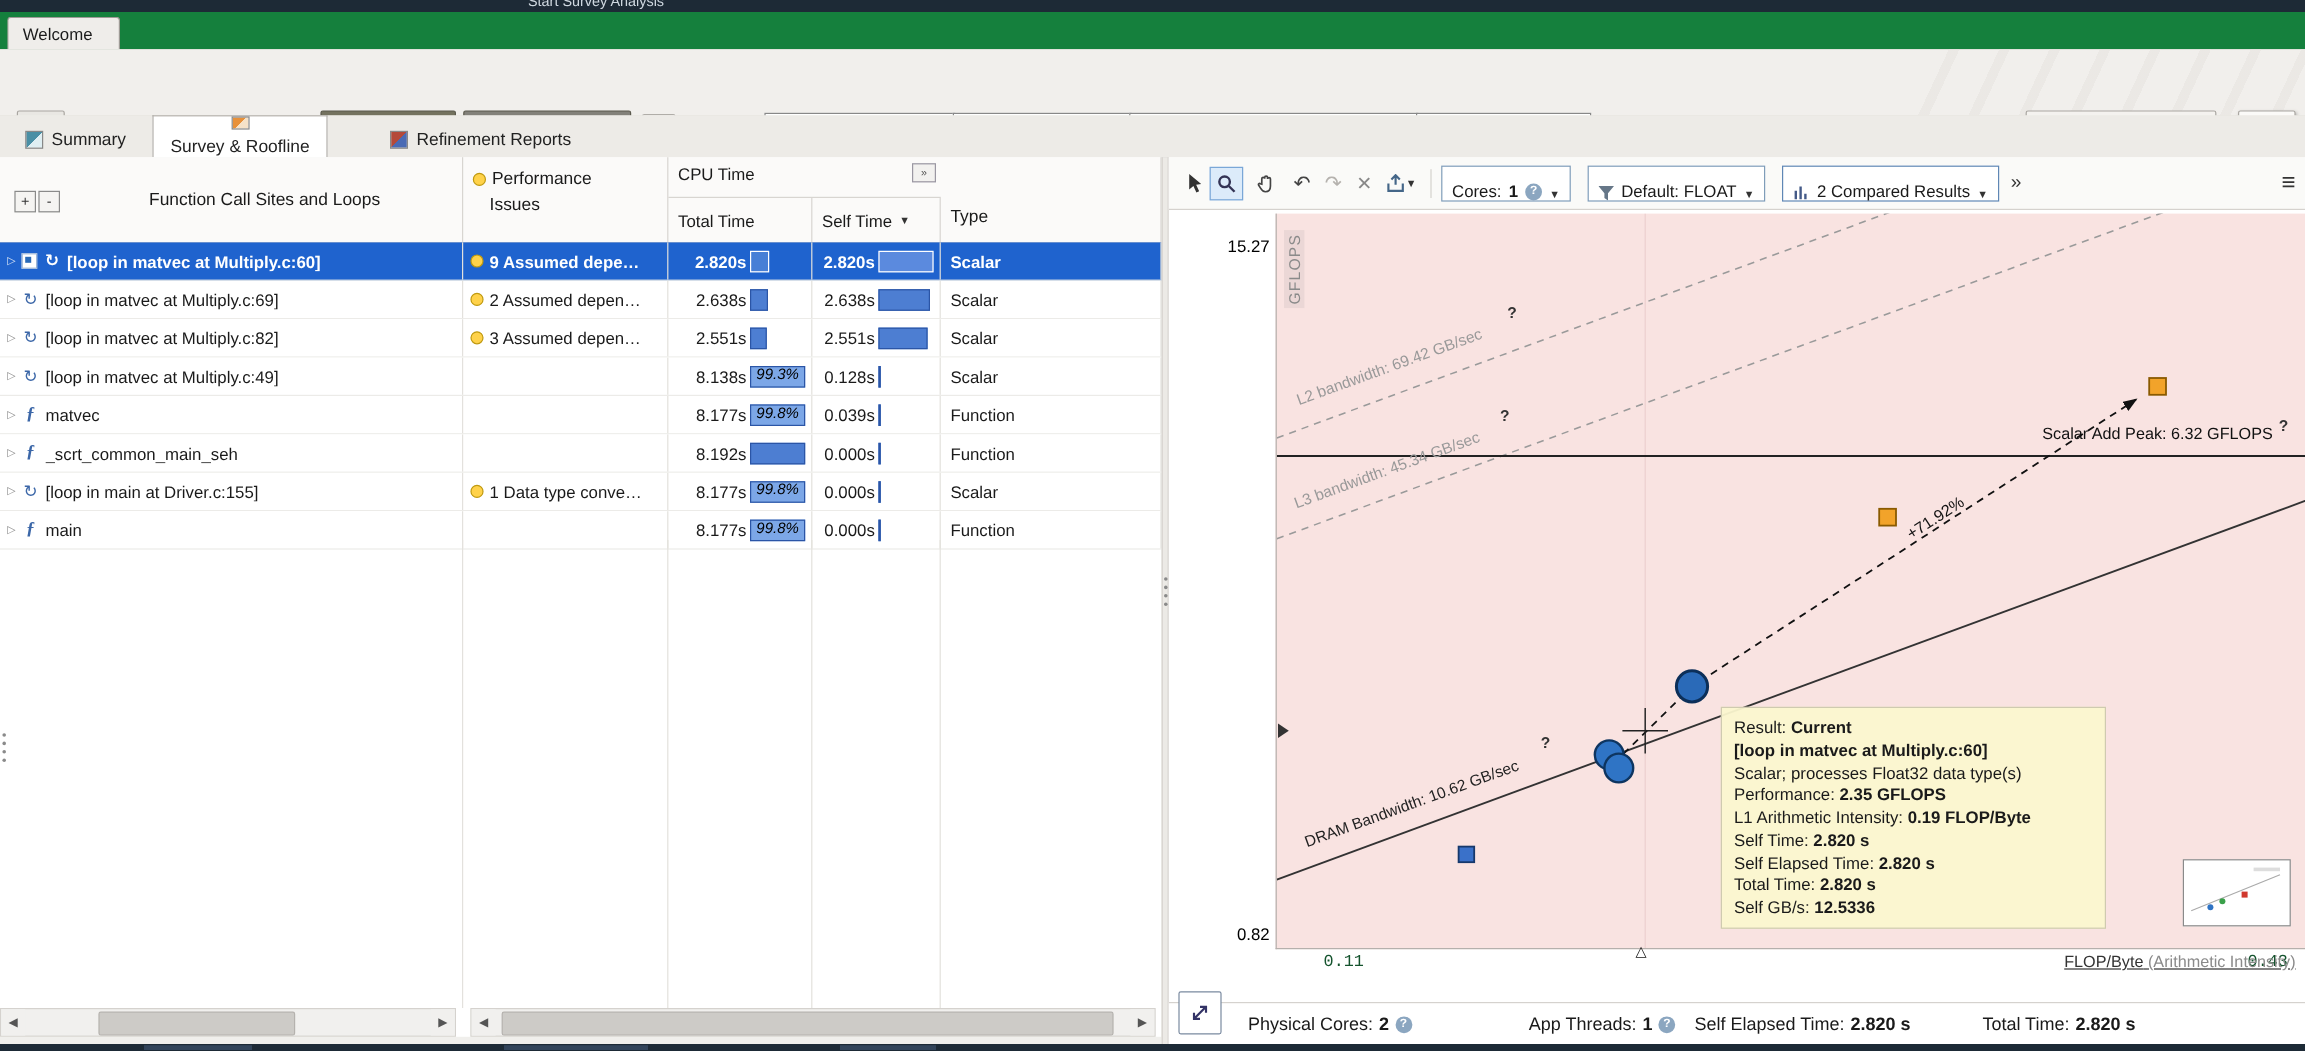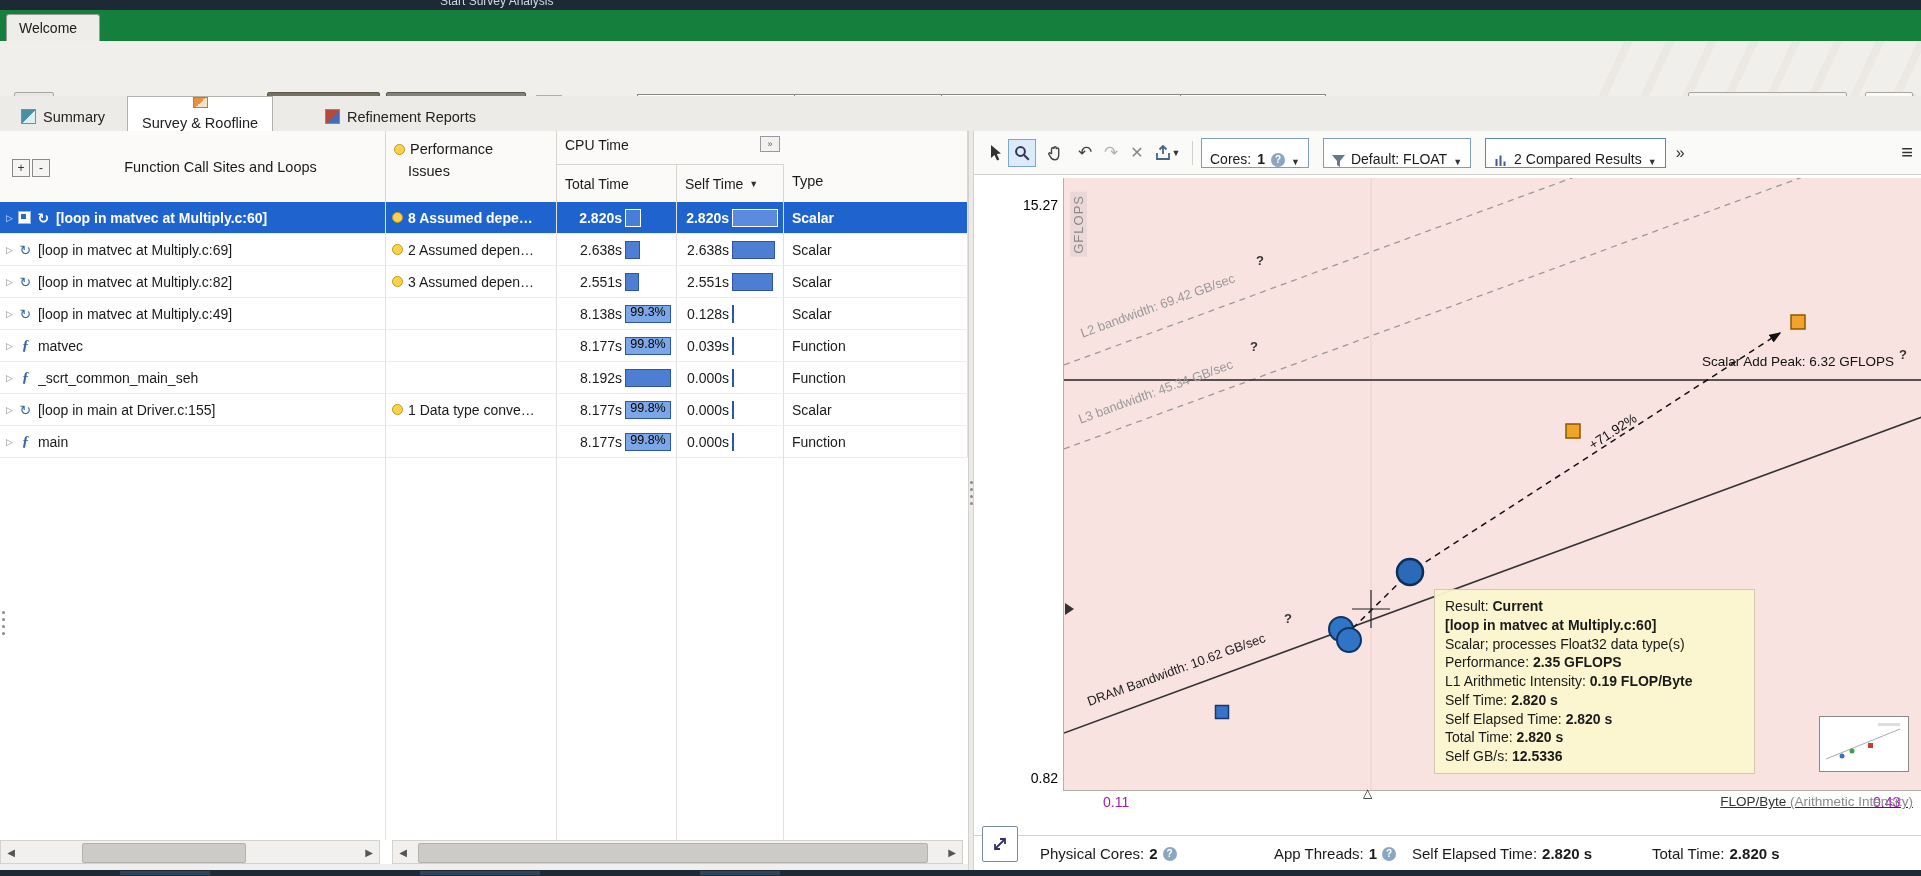--- a/index.html
+++ b/index.html
@@ -61,21 +61,21 @@
   .c-name{padding-left:6px;gap:5px;}
   .twist{color:#8a8a8a;font-size:9px;flex:none;}
   .ricon{color:#3c67a8;font-size:14px;flex:none;width:15px;text-align:center;}
   .ricon.fn{font-family:"Liberation Serif",serif;font-style:italic;font-weight:bold;font-size:15px;}
   .chk{width:11px;height:11px;border:1px solid #9db6d8;background:#fff;flex:none;position:relative;}
   .chk::after{content:"";position:absolute;left:2px;top:2px;width:5px;height:5px;background:#2a6ab8;}
   .rname{overflow:hidden;text-overflow:ellipsis;}
   .c-issues{padding-left:6px;}
   .c-total,.c-self{justify-content:flex-end;padding-right:5px;gap:3px;}
   .tval{text-align:right;}
-  .bar{position:relative;width:46px;height:18px;flex:none;}
+  .bar{position:relative;width:46px;height:18px;flex:none;font-style:italic;}
   .fill{display:block;height:100%;width:0;background:#4d7ed2;border:1px solid #2b55a6;box-sizing:border-box;position:relative;}
   .haspct .fill{background:#7ca7e7;}
   .pct{position:absolute;left:0;top:0;width:44px;height:13px;display:flex;align-items:center;justify-content:center;
        font-size:12.5px;color:#000;font-weight:normal;}
   .c-type{padding-left:8px;}
   .trow.sel{background:#1f63ce;color:#fff;font-weight:bold;}
   .trow.sel .twist{color:#dce6f5;}
   .trow.sel .ricon{color:#fff;}
   .trow.sel .c-total .fill{background:rgba(255,255,255,.18);border-color:#fff;}
   .trow.sel .c-self .fill{background:#5b8ade;border-color:#fff;}
@@ -115,21 +115,21 @@
         color:#8a8a8a;font-size:13px;letter-spacing:1px;background:rgba(120,120,120,.10);padding:3px 1px;}
   .rlabel{position:absolute;font-size:13px;color:#999;white-space:nowrap;transform:rotate(-20deg);transform-origin:center;}
   .rlabel.dark{color:#222;}
   .peaklab{position:absolute;right:28px;top:176px;font-size:13.5px;color:#111;white-space:nowrap;}
   .deltalab{position:absolute;left:522px;top:246px;font-size:13.5px;color:#111;transform:rotate(-33deg);}
   .qmark{position:absolute;font-size:13px;font-weight:bold;color:#333;}
   .ttip{position:absolute;left:370px;top:411px;width:321px;background:rgba(251,247,207,.95);border:1px solid #cfcab0;
         padding:7px 10px;box-sizing:border-box;font-size:14px;line-height:1.34;z-index:5;}
   .tlv{font-weight:bold;}
   .minimap{position:absolute;left:755px;top:538px;width:88px;height:54px;background:#fff;border:1px solid #8a8a8a;z-index:4;}
-  .xlab{position:absolute;font-size:14px;color:#a21caf;}
+  .xlab{position:absolute;font-size:14px;color:#14532d;font-family:Liberation Mono, monospace;}
   .tri{position:absolute;left:389px;top:611px;font-size:12px;color:#111;}
   .axlab{position:absolute;right:8px;top:619px;font-size:13.5px;color:#333;text-decoration:underline;}
   .axlab .sub{color:#8a8a8a;}
   
   .statusbar{position:absolute;left:0;top:704px;width:947px;height:35px;background:#fff;border-top:1px solid #d5d2ce;font-size:15px;}
   .stitem{position:absolute;top:9px;white-space:nowrap;display:flex;align-items:center;gap:5px;}
   .sv{font-weight:bold;}
   .expandbtn{position:absolute;left:8px;top:-10px;width:34px;height:34px;background:#fff;border:1px solid #7a8aa0;border-radius:2px;
              display:flex;align-items:center;justify-content:center;z-index:6;}
 </style>
@@ -256,21 +256,21 @@
 
       <div class="trow grid sel">
         <div class="c-name">
             <span class="twist">▷</span>
             <span class="chk"></span>
             <span class="ricon">↻</span>
             <span class="rname">[loop in matvec at Multiply.c:60]</span>
           </div>
         <div class="c-issues">
             <span class="bulb"></span>
-            <span>8 Assumed depe…</span>
+            <span>9 Assumed depe…</span>
           </div>
         <div class="c-total">
             <span class="tval">2.820s</span>
             <span class="bar">
               <span class="fill" style="width: 34%;">
                 <span class="pct"></span>
               </span>
             </span>
           </div>
         <div class="c-self">

